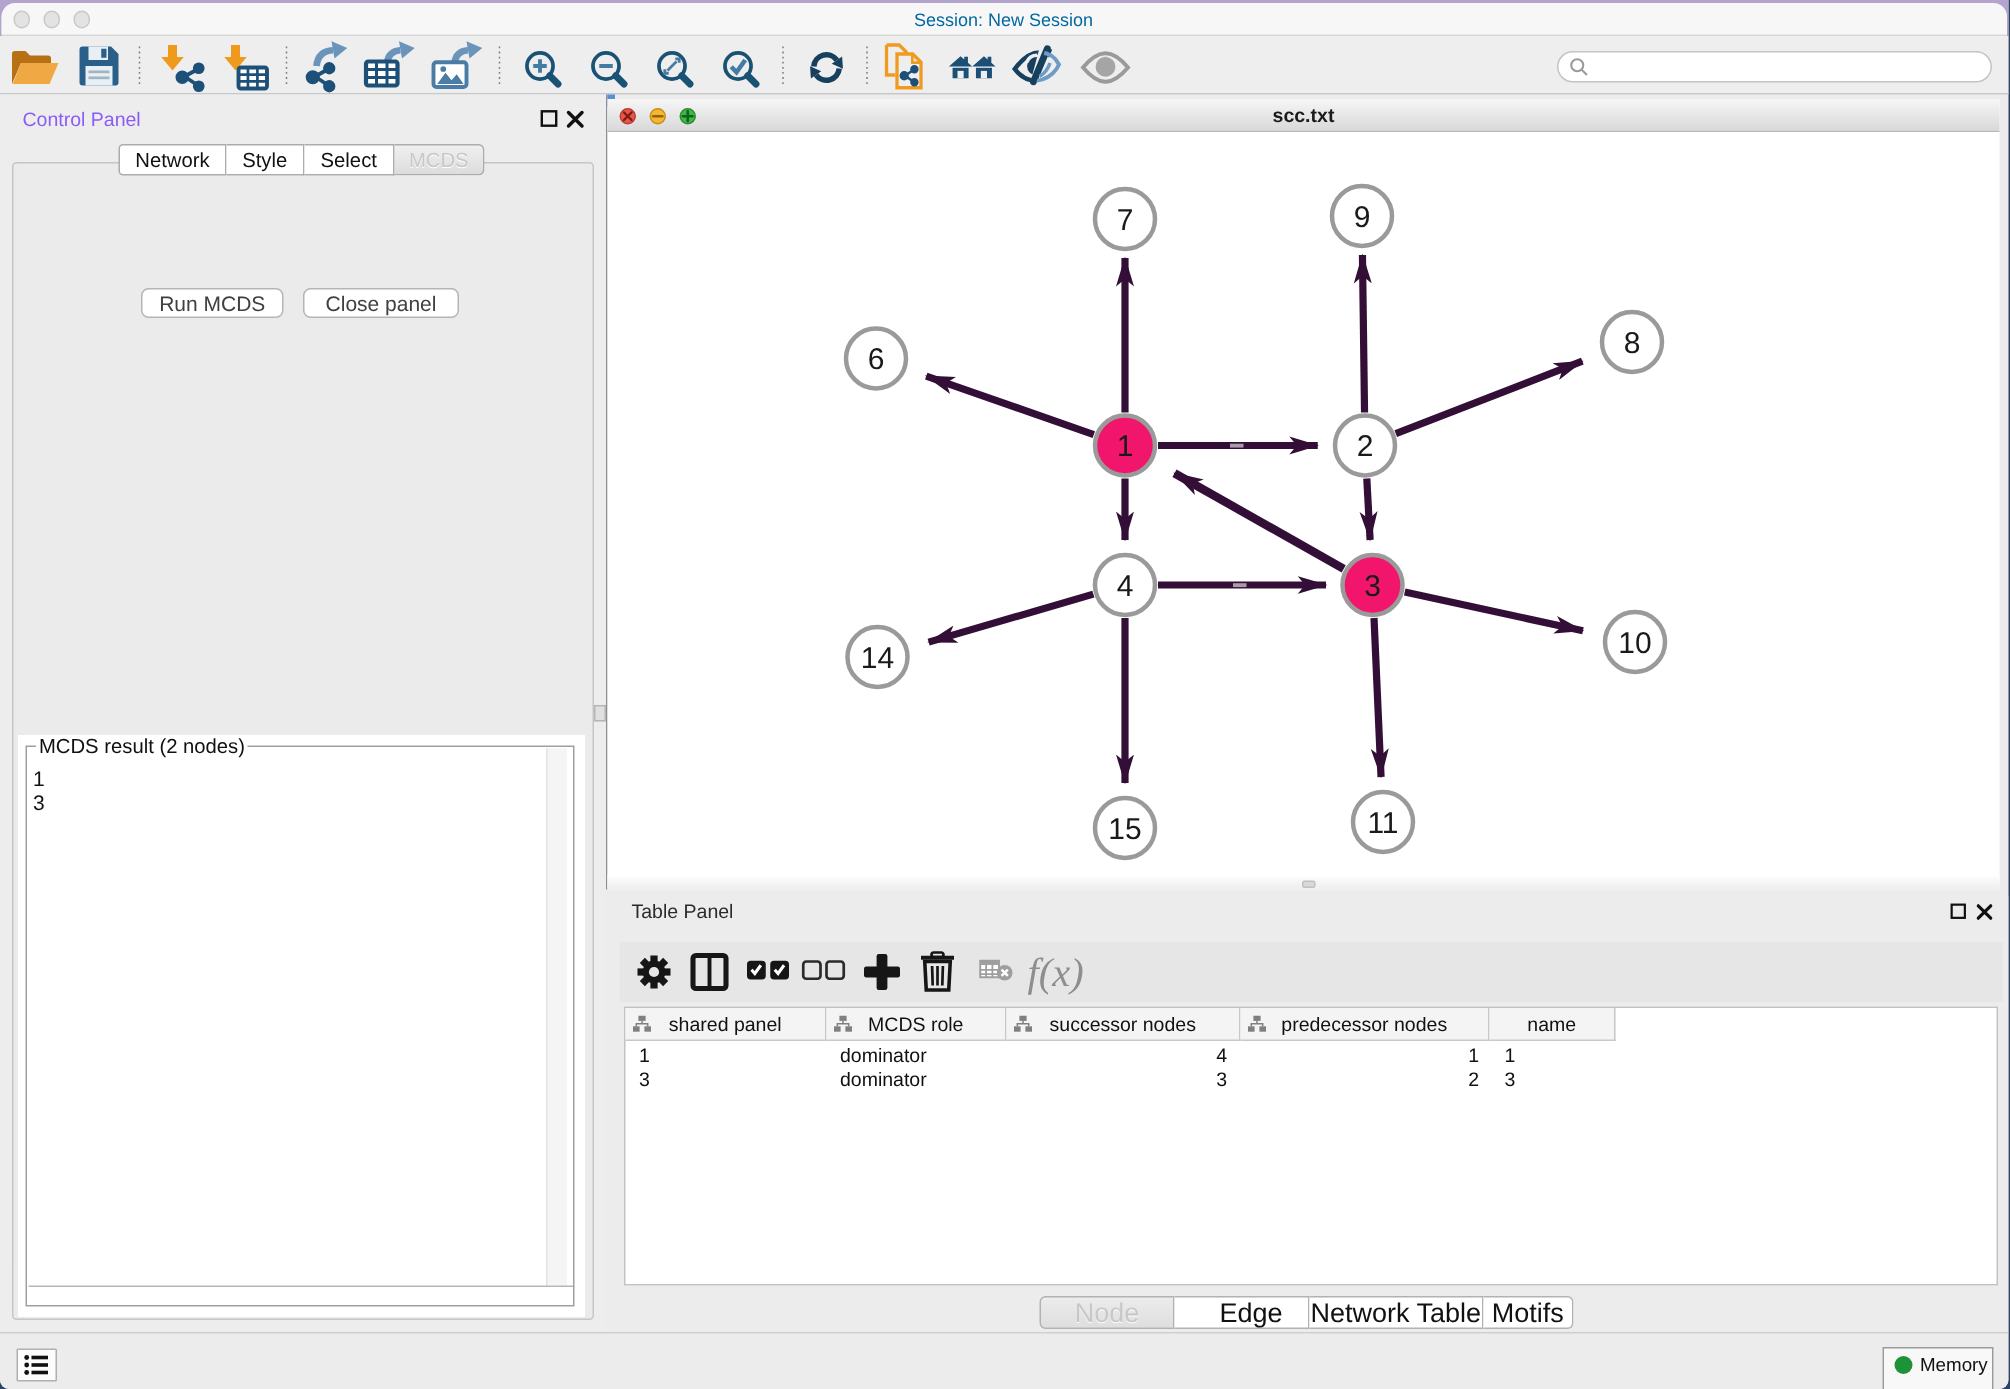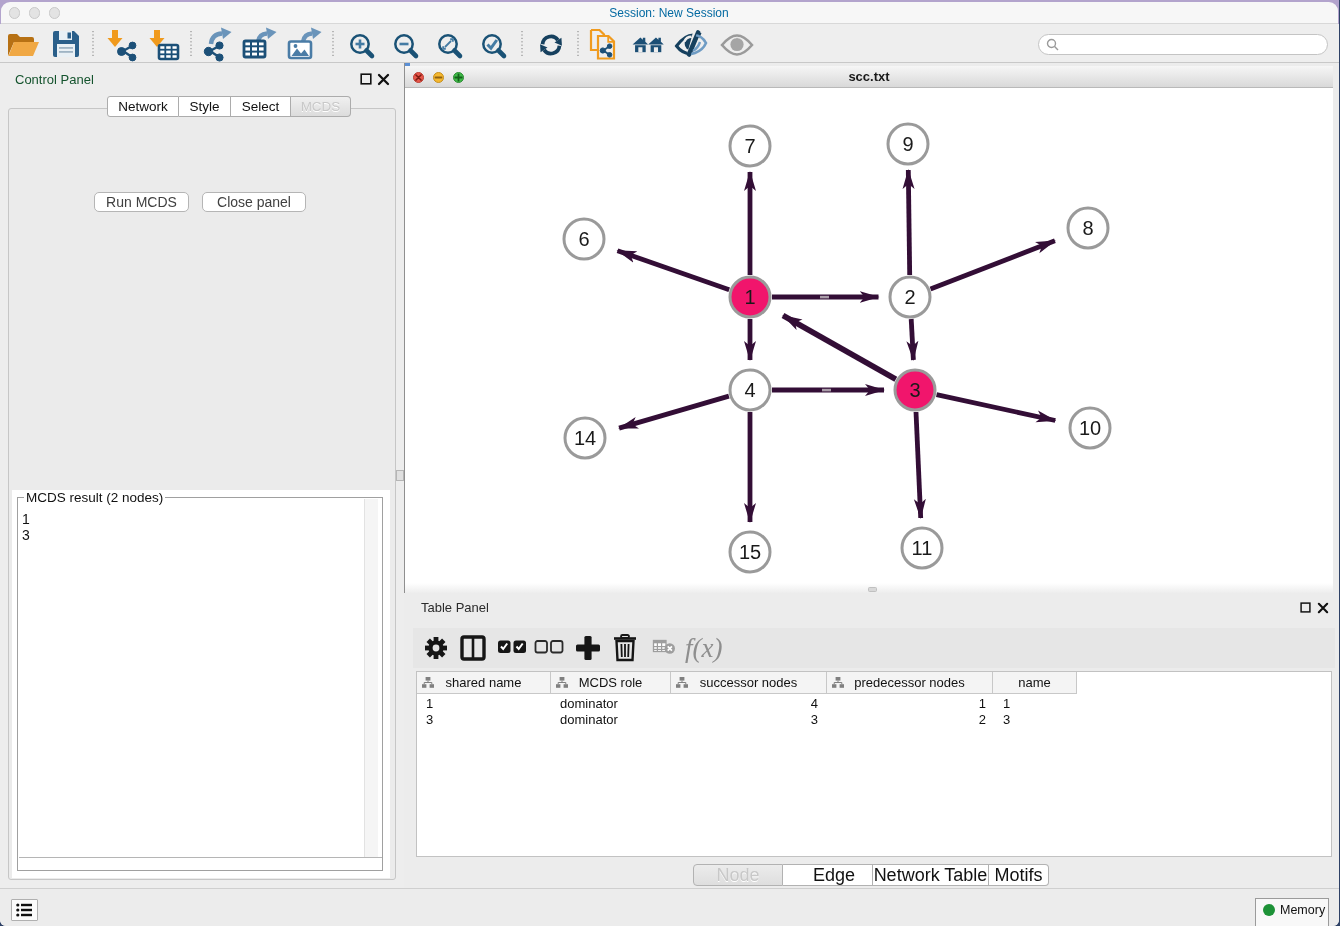--- a/index.html
+++ b/index.html
@@ -8,25 +8,25 @@
 #win{position:absolute;left:0;top:0;width:1338.5px;height:926px;background:#ececec;border-radius:0 0 6px 6px;overflow:hidden;}
 .abs{position:absolute;}
 #purple{left:0;top:0;width:100%;height:26px;background:#b3a4cd;}
 #titlebar{left:0.5px;top:2px;width:1337px;height:21px;background:#f7f7f7;border-radius:9px 9px 0 0;box-shadow:0 1px 0 #d8d8d8;}
 .tl{position:absolute;top:5px;width:11.5px;height:11.5px;border-radius:50%;background:#e3e3e3;border:1px solid #c9c9c9;box-sizing:border-box;}
 #title-text{position:absolute;top:4px;left:0;width:100%;text-align:center;font-size:12px;color:#0369a1;}
 #toolbar{left:0;top:23.5px;width:100%;height:39px;background:#eeeeee;border-bottom:1px solid #c8c8c8;box-sizing:border-box;}
 #searchbox{position:absolute;left:1038px;top:10px;width:290px;height:21px;background:#fff;border:1px solid #c4c4c4;border-radius:11px;box-sizing:border-box;}
 
 #leftpanel{left:0;top:63px;width:404px;height:825px;background:#ededed;}
-#cp-title{position:absolute;left:15px;top:9px;font-size:13px;color:#14532d;}
+#cp-title{position:absolute;left:15px;top:9px;font-size:13px;color:#8b5cf6;}
 #cp-pane{position:absolute;left:8px;top:45px;width:388px;height:772px;background:#ebebeb;border:1px solid #c6c6c6;border-radius:3px;box-sizing:border-box;}
 .tabrow{position:absolute;display:flex;}
 .tab{height:21px;background:#fff;border:1px solid #acacac;box-sizing:border-box;font-size:13.5px;color:#111;text-align:center;line-height:20px;border-left:none;}
-.tab.first{border-left:1px solid #acacac;border-radius:3px 0 0 3px;margin-left:28px;}
+.tab.first{border-left:1px solid #acacac;border-radius:3px 0 0 3px;}
 .tab.sel{background:linear-gradient(#f0f0f0,#dcdcdc);color:#c8c8c8;text-shadow:0 1px 0 #fff;border-radius:0 4px 4px 0;}
 #opt-label{position:absolute;left:0;top:75px;width:100%;text-align:center;font-size:14px;color:#1a1a1a;}
 #dropdown{position:absolute;left:45px;top:96px;width:309px;height:21px;background:#fff;border:1px solid #b2b2b2;border-radius:4px;box-sizing:border-box;font-size:14px;color:#111;line-height:19px;padding-left:12px;}
 .btn{position:absolute;height:20px;background:#fff;border:1px solid #b5b5b5;border-radius:5px;box-sizing:border-box;font-size:14px;color:#404040;text-align:center;line-height:18px;}
 #fieldwrap{position:absolute;left:12px;top:427px;width:378px;height:388px;background:#fff;}
 #fieldset{position:absolute;left:5px;top:7px;width:364px;height:372px;border:1px solid #a0a0a0;}
 #fieldlegend{position:absolute;left:6px;top:-8px;background:#fff;font-size:13.5px;color:#111;padding:0 2px;}
 #scrolltrack{position:absolute;right:4px;top:1px;width:13px;height:358px;background:#f5f5f5;border-left:1px solid #e2e2e2;}
 #resline{position:absolute;left:1px;right:0px;top:359px;border-top:1px solid #b5b5b5;}
 .resnum{position:absolute;left:4px;font-size:14px;color:#111;}
@@ -423,21 +423,21 @@
       </svg>
     </div>
     <div id="tablebox">
       <div class="th" style="left:0;width:134px;">
             <svg class="treeicon" width="12" height="11" style="position:absolute;left:5px;top:5px;" viewBox="0 0 12 11">
               <rect x="3.6" y="0" width="4.8" height="3.6" fill="#808080"></rect>
               <rect x="0" y="7.2" width="4.4" height="3.6" fill="#808080"></rect>
               <rect x="7.6" y="7.2" width="4.4" height="3.6" fill="#808080"></rect>
               <path d="M6,3.6 V5.5 M2.2,7.2 V5.5 H9.8 V7.2" stroke="#808080" stroke-width="1" fill="none"></path>
             </svg>
-            <div class="lbl">shared name</div>
+            <div class="lbl">shared panel</div>
           </div>
       <div class="th" style="left:134px;width:120px;">
             <svg width="12" height="11" style="position:absolute;left:5px;top:5px;" viewBox="0 0 12 11">
               <rect x="3.6" y="0" width="4.8" height="3.6" fill="#808080"></rect>
               <rect x="0" y="7.2" width="4.4" height="3.6" fill="#808080"></rect>
               <rect x="7.6" y="7.2" width="4.4" height="3.6" fill="#808080"></rect>
               <path d="M6,3.6 V5.5 M2.2,7.2 V5.5 H9.8 V7.2" stroke="#808080" stroke-width="1" fill="none"></path>
             </svg>
             <div class="lbl">MCDS role</div>
           </div>

